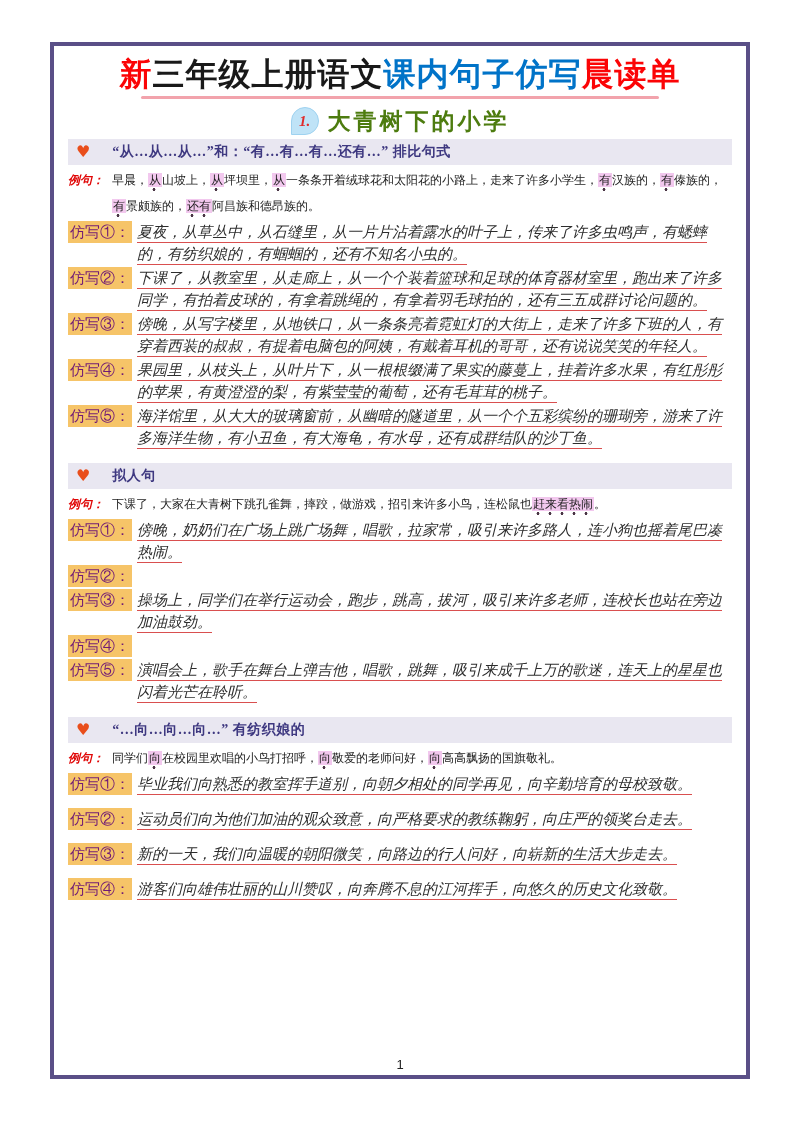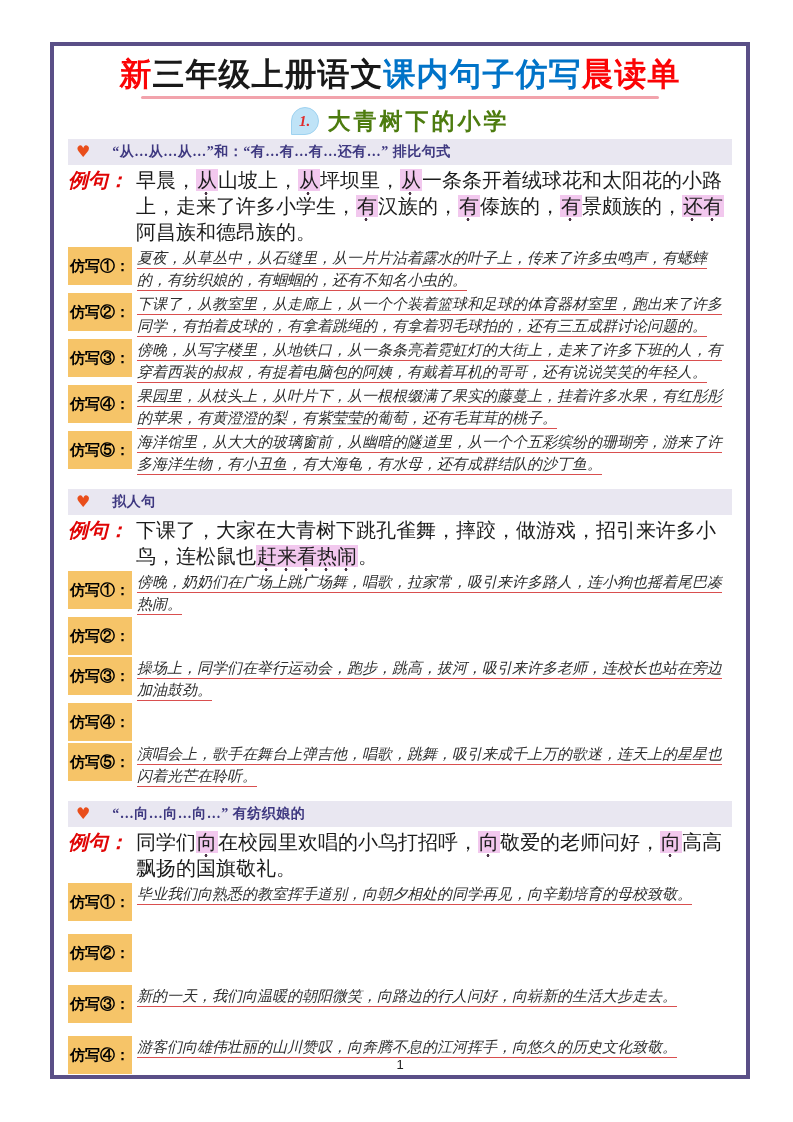--- a/index.html
+++ b/index.html
@@ -84,21 +84,21 @@
   }
   .sec-title {
     color: var(--heading-text, #3e3880);
     font-weight: bold;
     font-size: 14px;
     letter-spacing: 0.5px;
   }
   
   .row { display: flex; align-items: flex-start; }
   .example-row {
-    font-size: 20px;
+    font-size: 12px;
     line-height: 26px;
     color: #1c1c1c;
     margin: 1px 0 2px 0;
     justify-content: flex-end;
   }
   .example-label {
     flex: 0 0 auto;
     color: var(--example-label, #e00505);
     font-weight: bold;
     font-style: italic;
@@ -117,23 +117,23 @@
   }
   .answer-row {
     font-size: 15px;
     line-height: 22px;
     color: #2d2d2d;
     margin-bottom: 2px;
   }
   .answer-label {
     flex: 0 0 auto;
     background: var(--answer-label-bg, #f6c468);
-    color: #000000;
-    font-weight: bold;
-    padding: 8px 2px;
+    color: #701a75;
+    font-weight: normal;
+    padding: 0 2px;
     margin-right: 5px;
     white-space: nowrap;
   }
   .answer-text {
     flex: 1 1 auto;
     font-style: italic;
     text-decoration: underline;
     text-decoration-color: var(--answer-underline, #d94f4f);
     text-decoration-thickness: 1.3px;
     text-underline-offset: 5px;
@@ -231,20 +231,21 @@
         <div class="row example-row">
           <span class="example-label">例句：</span>
           <div class="example-text"><span class="">同学们</span><span class="hl">向</span><span class="">在校园里欢唱的小鸟打招呼，</span><span class="hl">向</span><span class="">敬爱的老师问好，</span><span class="hl">向</span><span class="">高高飘扬的国旗敬礼。</span></div>
         </div>
         <div class="row answer-row">
           <span class="answer-label">仿写①：</span>
           <div class="answer-text">毕业我们向熟悉的教室挥手道别，向朝夕相处的同学再见，向辛勤培育的母校致敬。</div>
         </div>
         <div class="row answer-row">
           <span class="answer-label">仿写②：</span>
+          <div class="answer-text">运动员们向为他们加油的观众致意，向严格要求的教练鞠躬，向庄严的领奖台走去。</div>
         </div>
         <div class="row answer-row">
           <span class="answer-label">仿写③：</span>
           <div class="answer-text">新的一天，我们向温暖的朝阳微笑，向路边的行人问好，向崭新的生活大步走去。</div>
         </div>
         <div class="row answer-row">
           <span class="answer-label">仿写④：</span>
           <div class="answer-text">游客们向雄伟壮丽的山川赞叹，向奔腾不息的江河挥手，向悠久的历史文化致敬。</div>
         </div>
       </div>

